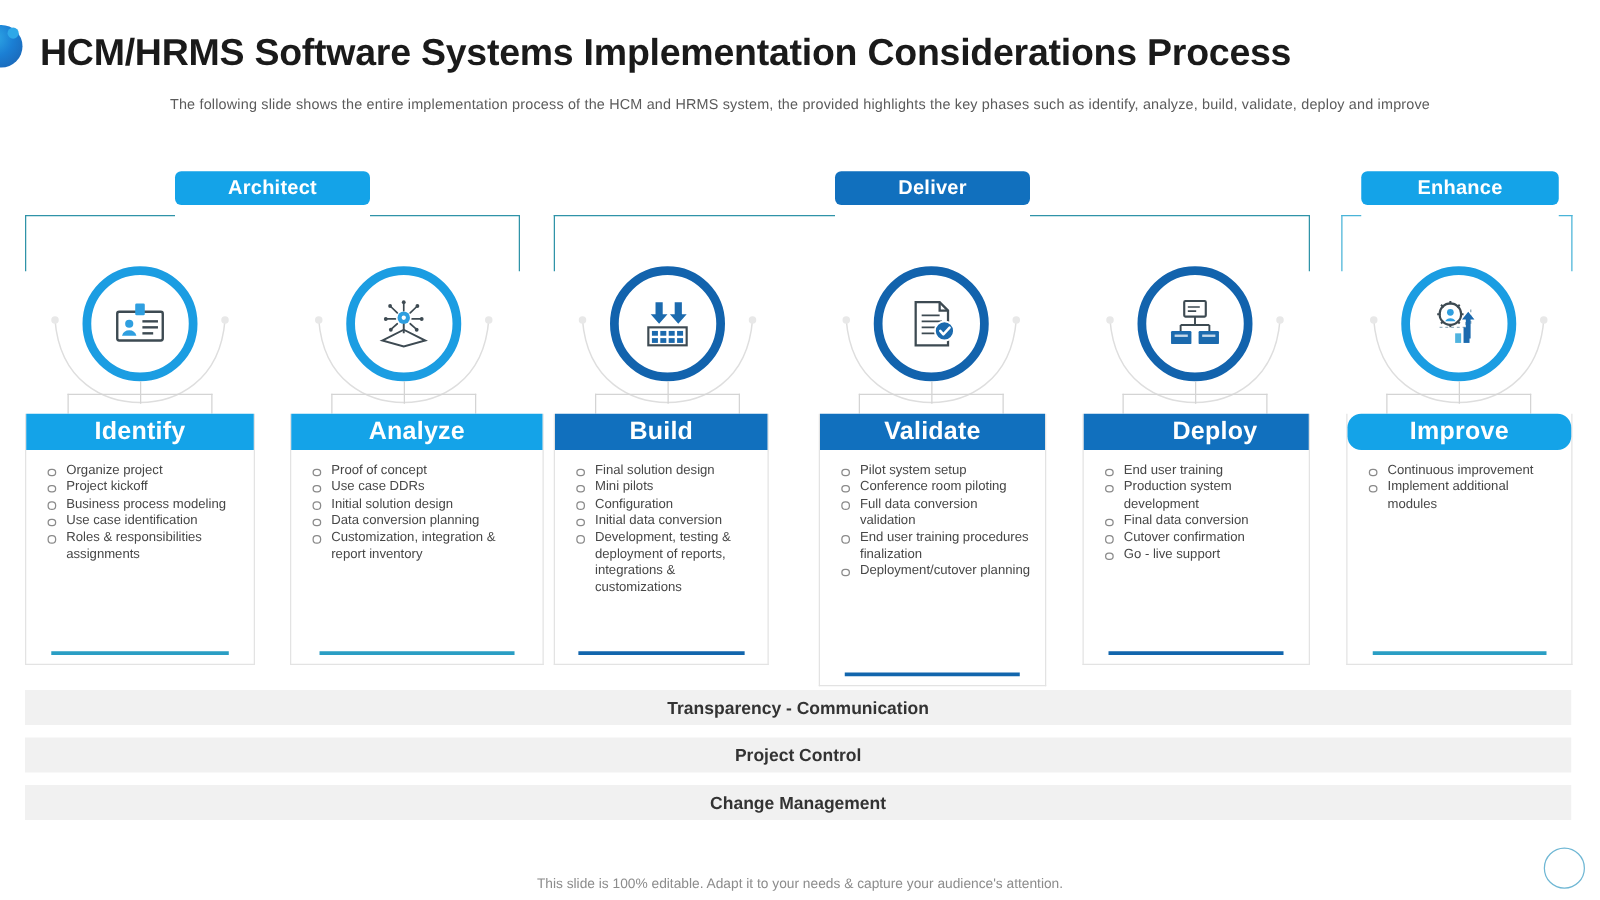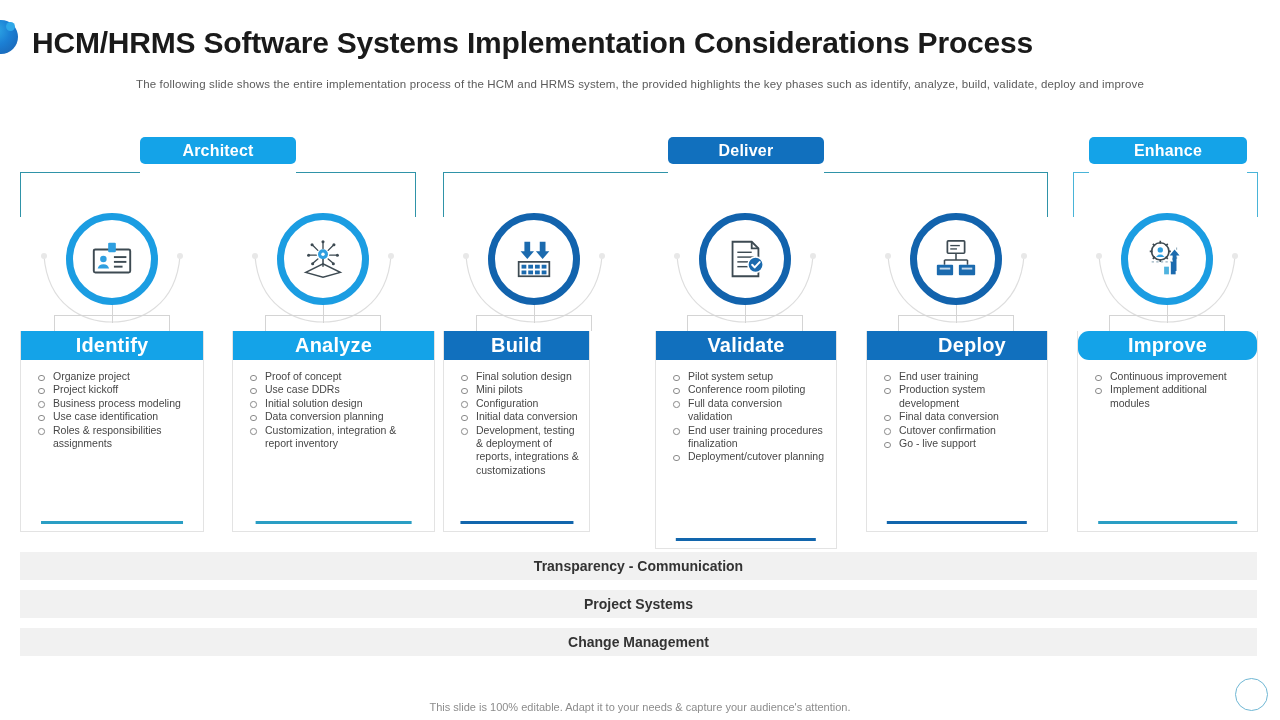--- a/index.html
+++ b/index.html
@@ -346,21 +346,21 @@
         <li>Proof of concept</li>
         <li>Use case DDRs</li>
         <li>Initial solution design</li>
         <li>Data conversion planning</li>
         <li>Customization, integration &amp; report inventory</li>
       </ul>
     </div>
     <div class="card-underline"></div>
   </div>
 
-  <div class="card" style="left:443px; top:331px; width:147px; height:201px;">
+  <div class="card" style="left:443px; top:331px; width:172px; height:201px;">
     <div class="card-head" style="background:#1170be;">Build</div>
     <div class="card-body">
       <ul class="bullet-list">
         <li>Final solution design</li>
         <li>Mini pilots</li>
         <li>Configuration</li>
         <li>Initial data conversion</li>
         <li>Development, testing &amp; deployment of reports, integrations &amp; customizations</li>
       </ul>
     </div>
@@ -400,19 +400,19 @@
     <div class="card-body">
       <ul class="bullet-list">
         <li>Continuous improvement</li>
         <li>Implement additional modules</li>
       </ul>
     </div>
     <div class="card-underline"></div>
   </div>
 
   <div class="bottom-bar" style="top:552px;">Transparency - Communication</div>
-  <div class="bottom-bar" style="top:590px;">Project Systems</div>
+  <div class="bottom-bar" style="top:590px;">Project Control</div>
   <div class="bottom-bar" style="top:628px;">Change Management</div>
 
   <div class="footer-note">This slide is 100% editable. Adapt it to your needs &amp; capture your audience's attention.</div>
   <div class="footer-circle"></div>
 
 </div>
 
 </body></html>

